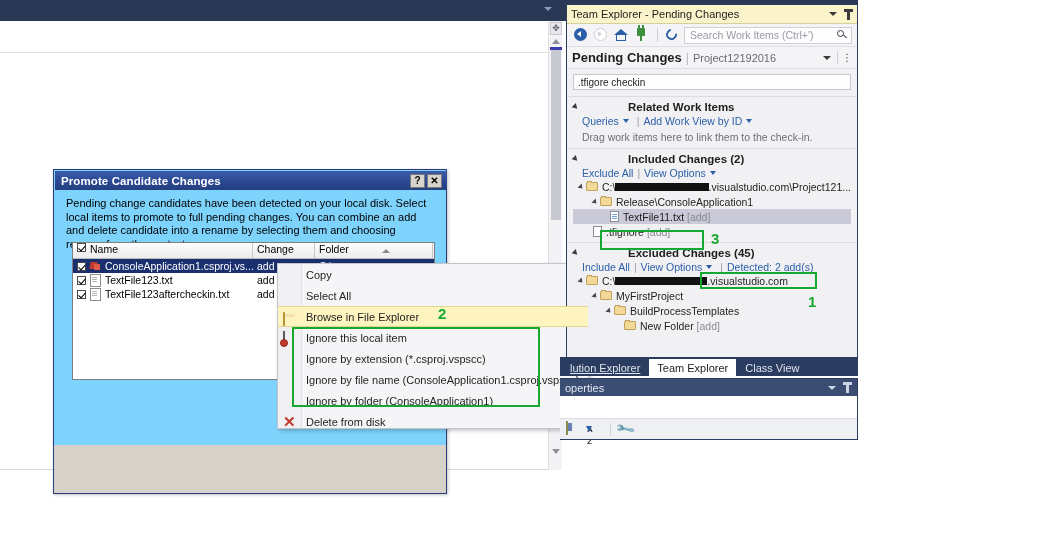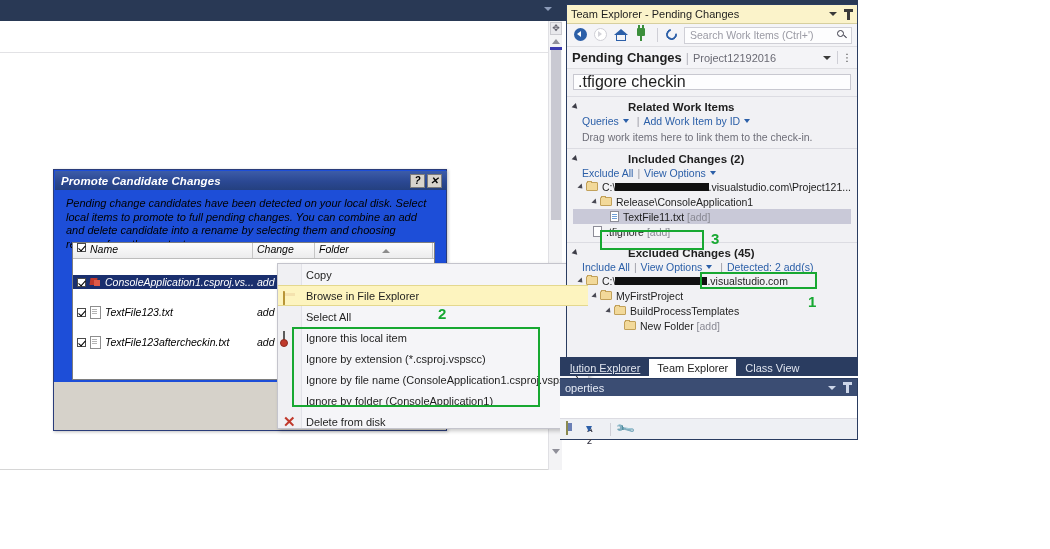--- a/index.html
+++ b/index.html
@@ -107,26 +107,25 @@
     position: absolute;
     left: 2px; top: 372px;
     width: 10px; height: 12px;
     background: #d6d6dd;
   }
 
   
   #dialog {
     position: absolute;
     left: 53px; top: 169px;
-    width: 394px; height: 262px;
-    background: #1d4ed8;
+    width: 394px; height: 325px;
+    background: #7dd3fc;
     border: 1px solid #2a3c7a;
     box-sizing: border-box;
     box-shadow: 1px 1px 3px rgba(0,0,0,0.25);
-    font-style: italic;
   }
   #dialog-titlebar {
     position: absolute;
     left: 1px; top: 1px;
     width: 392px; height: 19px;
     background: linear-gradient(to bottom, #3c5ca8 0%, #2b4893 55%, #24407f 100%);
     display: flex;
     align-items: center;
   }
   #dialog-title {
@@ -214,21 +213,20 @@
     width: 3px; height: 6px;
     border: solid #000;
     border-width: 0 1.4px 1.4px 0;
     transform: rotate(42deg);
   }
   .lrow {
     display: flex;
     height: 14px;
     align-items: center;
     font-size: 10.5px;
-    margin-top: 16px;
   }
   .lrow.selected {
     background: #1a2f6e;
     color: #ffffff;
   }
   .lrow.selected .cb { background:#fff; }
   .lrow.selected .cb::after { border-color:#000; }
   .lcol-name { width: 180px; display:flex; align-items:center; padding-left:4px; box-sizing:border-box; overflow:hidden; white-space:nowrap;}
   .lcol-change { width: 62px; padding-left:4px; box-sizing:border-box; }
   .lcol-folder { width: 118px; padding-left:4px; box-sizing:border-box; overflow:hidden; white-space:nowrap;}
@@ -579,21 +577,21 @@
 
   #te-comment {
     margin: 5px 6px 0 6px;
     height: 16px;
     background: #fdfdfe;
     border: 1px solid #c8c8d0;
     box-sizing: border-box;
     display: flex;
     align-items: center;
     padding-left: 4px;
-    font-size: 16px;
+    font-size: 10px;
     color: #1e1e1e;
   }
   #te-body {
     position: relative;
     margin-top: 6px;
   }
   .sect {
     border-top: 1px solid #dcdce2;
     padding: 4px 6px 3px 6px;
     background: #f1f1f4;
@@ -890,27 +888,27 @@
   <div id="dialog-bottom"></div>
 </div>
 
 <div id="ctx-menu">
   <div id="ctx-gutter"></div>
 
   <div class="mi">
     <span>Copy</span>
   </div>
 
+  <div class="mi">
+    <span>Select All</span>
+  </div>
+
   <div class="mi hl">
     <span class="mi-ico"><span class="folder-ico-small"></span></span>
     <span>Browse in File Explorer</span>
-  </div>
-
-  <div class="mi">
-    <span>Select All</span>
   </div>
 
   <div class="mi">
     <span class="mi-ico"><span class="ignore-ico"></span></span>
     <span>Ignore this local item</span>
   </div>
 
   <div class="mi">
     <span>Ignore by extension (*.csproj.vspscc)</span>
   </div>
@@ -984,21 +982,21 @@
 
     <div class="sect">
       <div class="sect-hdr">
         <span class="tri"></span>
         <span>Related Work Items</span>
       </div>
       <div class="sect-links">
         <span class="lnk">Queries</span>
         <span class="lnk-caret"></span>
         <span class="lnk-pipe">|</span>
-        <span class="lnk">Add Work Item by ID</span>
+        <span class="lnk">Add Work View by ID</span>
         <span class="lnk-caret"></span>
       </div>
       <div class="sect-note">Drag work items here to link them to the check-in.</div>
     </div>
 
     <div class="sect">
       <div class="sect-hdr">
         <span class="tri"></span>
         <span>Included Changes (2)</span>
       </div>

